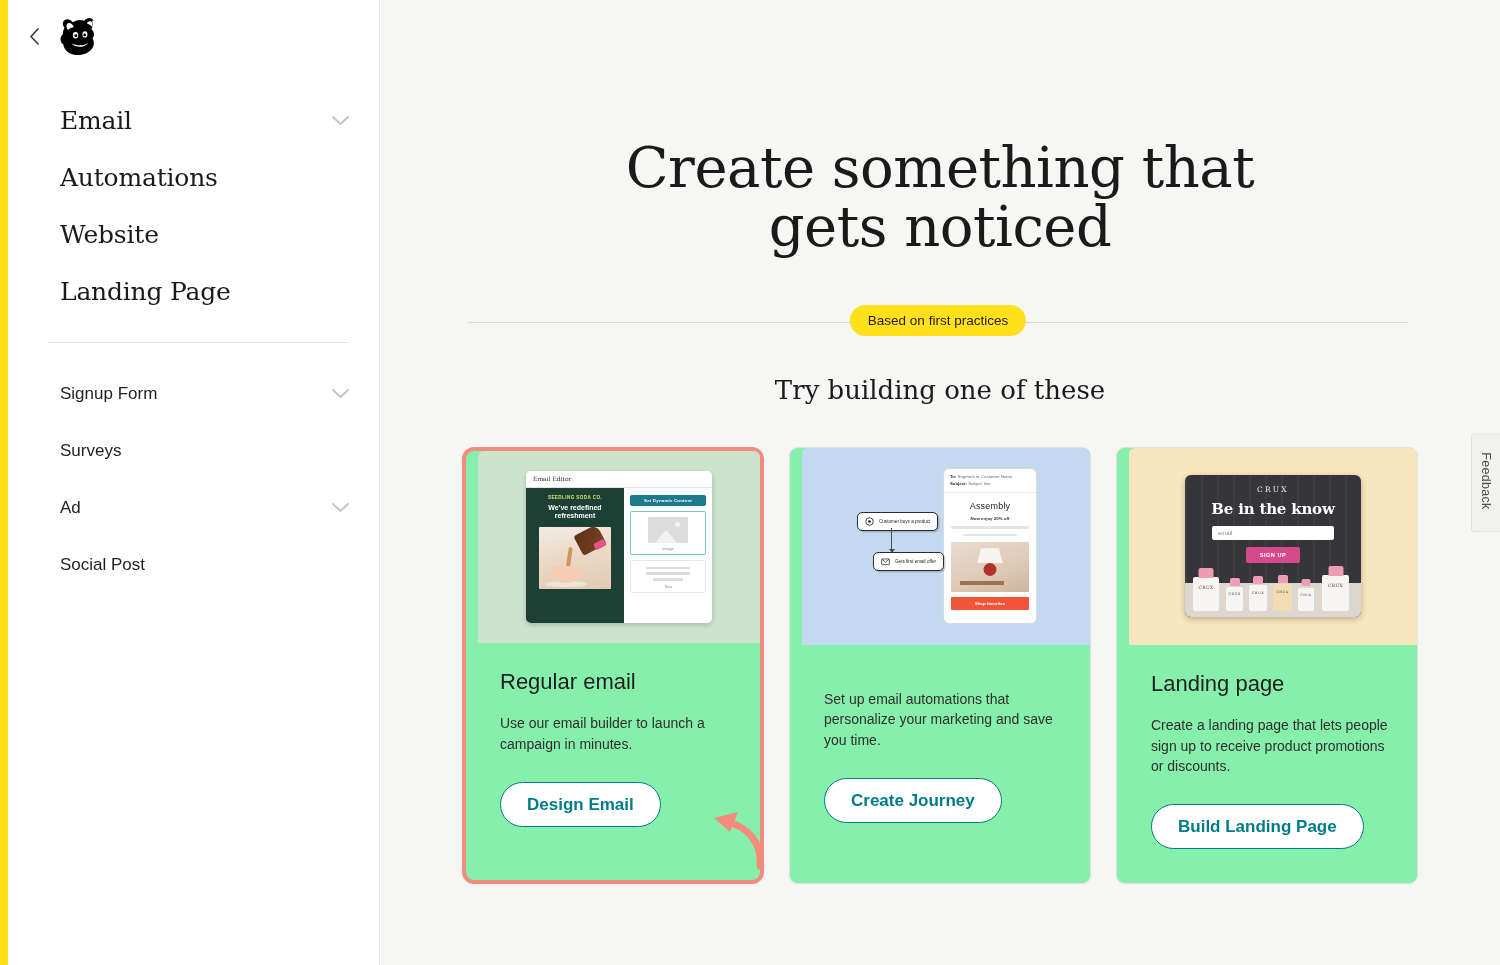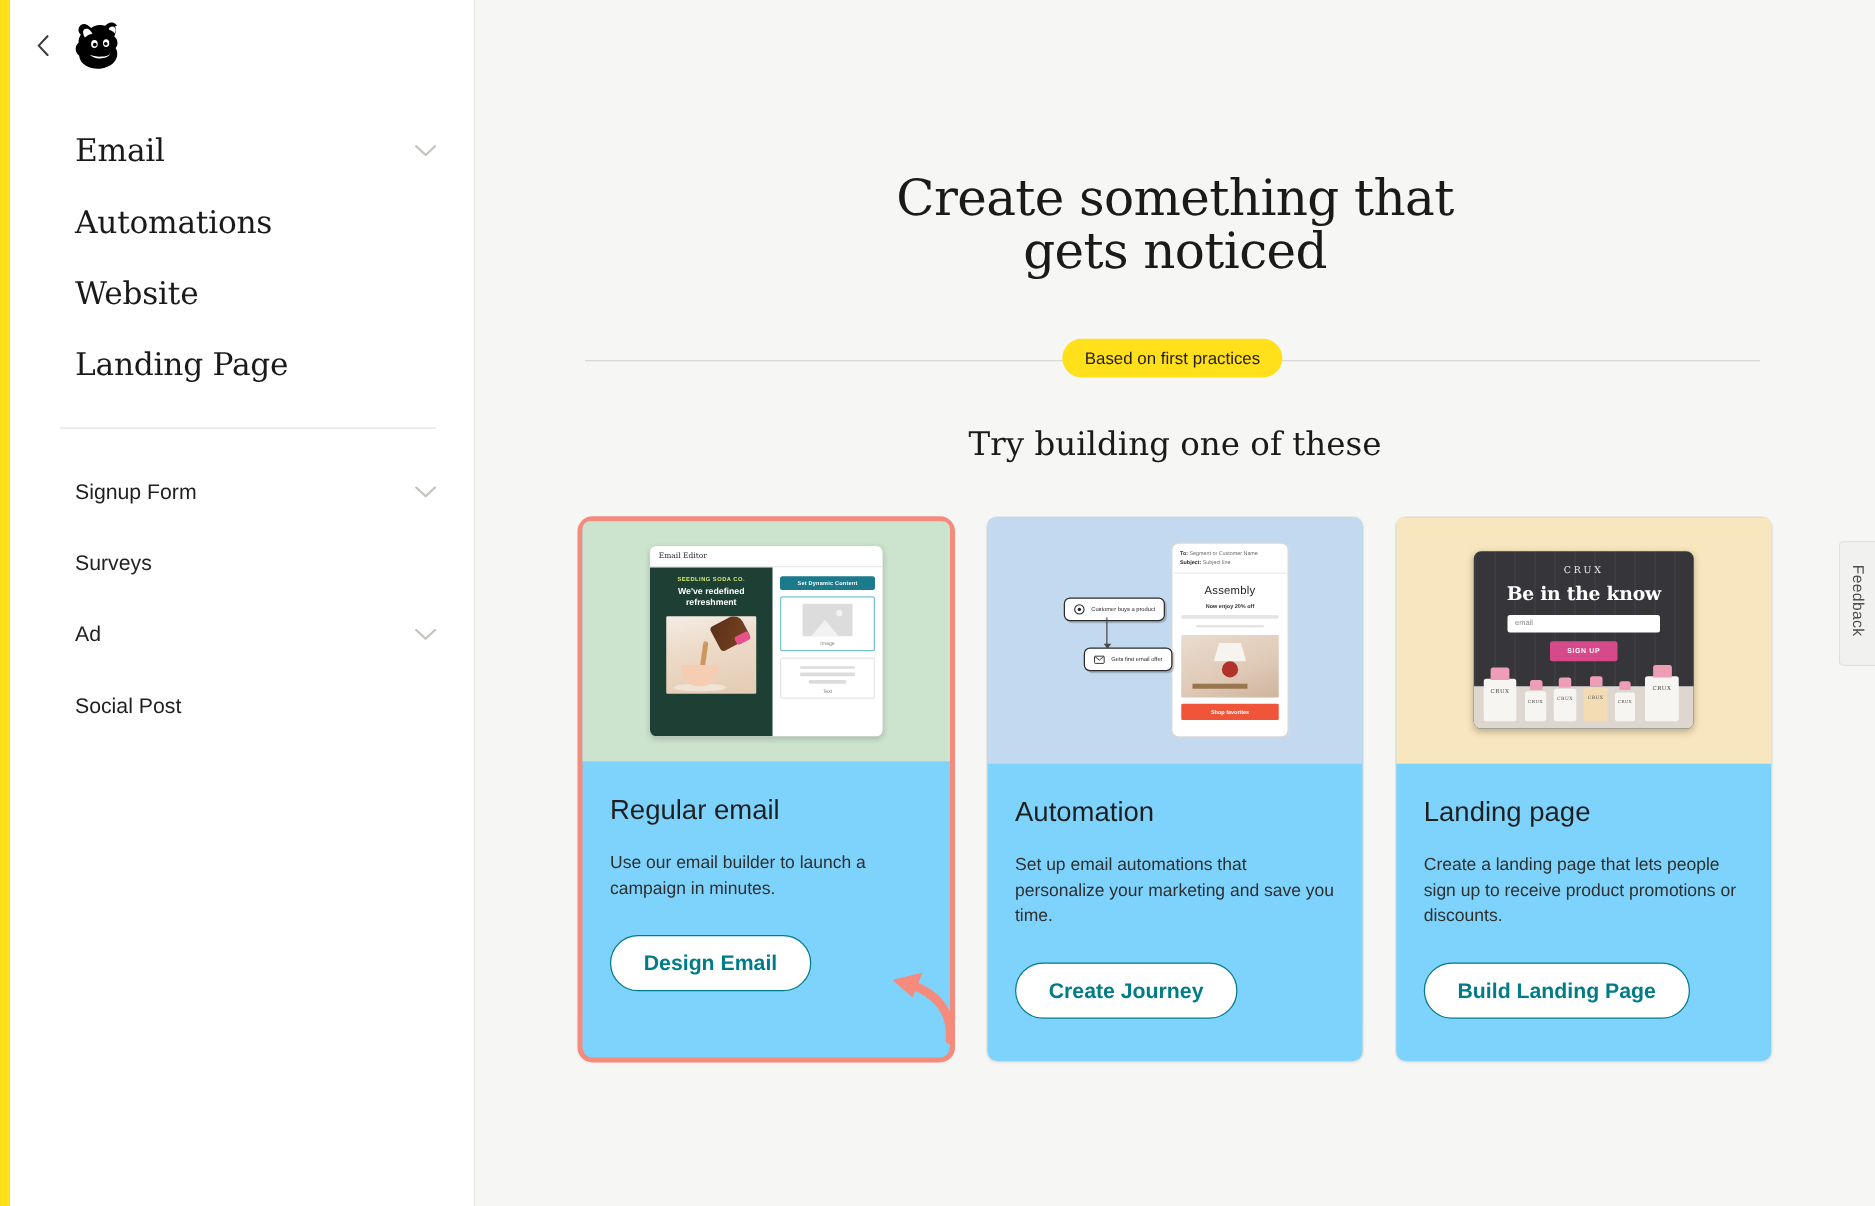--- a/index.html
+++ b/index.html
@@ -75,21 +75,21 @@
   .main {
     flex: 1 1 auto;
     background: #F6F6F4;
     height: 965px;
     position: relative;
     overflow: hidden;
   }
   .hero { padding-top: 138px; text-align: center; }
   .hero h1 {
     font-family: "DejaVu Serif", "Liberation Serif", serif;
-    font-size: 40px; line-height: 1.06; font-weight: 400; color: #1a1a1a;
+    font-size: 56px; line-height: 1.06; font-weight: 400; color: #1a1a1a;
     letter-spacing: -0.5px;
   }
 
   .divider-row {
     position: relative;
     margin: 48px 92px 0 88px;
     height: 34px;
   }
   .divider-line {
     position: absolute; top: 17px; left: 0; right: 0;
@@ -110,25 +110,26 @@
   }
 
   
   .cards {
     display: flex; justify-content: center; gap: 25px;
     margin-top: 42px;
   }
   .card {
     position: relative;
     width: 302px;
-    background: #7dd3fc;
+    background: #86efac;
     border: 1px solid #e2e2de;
     border-radius: 9px;
     overflow: visible;
     box-shadow: 0 1px 2px rgba(0,0,0,0.035);
+    padding-left: 12px;
   }
   .card.highlight {
     border: 4px solid #F58B7C;
     border-radius: 12px;
     width: 302px;
   }
   .card-thumb {
     height: 197px;
     border-radius: 6px 6px 0 0;
     display: flex; align-items: center; justify-content: center;
@@ -503,21 +504,20 @@
                 <svg width="9" height="9" viewBox="0 0 14 12">
                     <rect x="1" y="2" width="12" height="9" rx="1" fill="none" stroke="#1f1f1f" stroke-width="1.1"></rect>
                     <path d="M1.6 2.6L7 7l5.4-4.4" fill="none" stroke="#1f1f1f" stroke-width="1.1"></path>
                   </svg>
               </span>
               <span>Gets first email offer</span>
             </div>
           </div>
         </div>
         <div class="card-body">
-          <div class="card-title">Automation</div>
           <div class="card-desc">Set up email automations that personalize your marketing and save you time.</div>
           <div class="card-btn">Create Journey</div>
         </div>
       </div>
 
       <div class="card">
         <div class="card-thumb thumb-cream">
           <div class="lp">
             <div class="lp-stripes"></div>
             <div class="lp-logo">CRUX</div>

